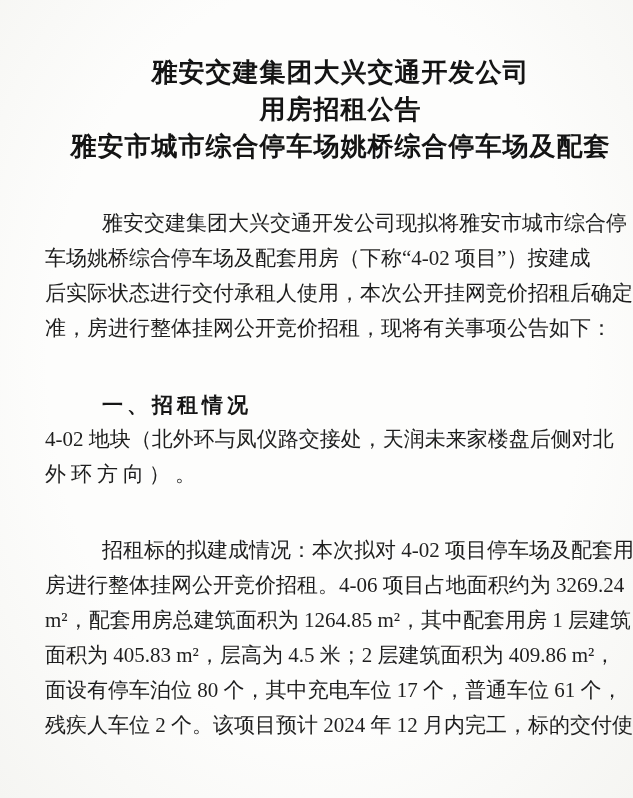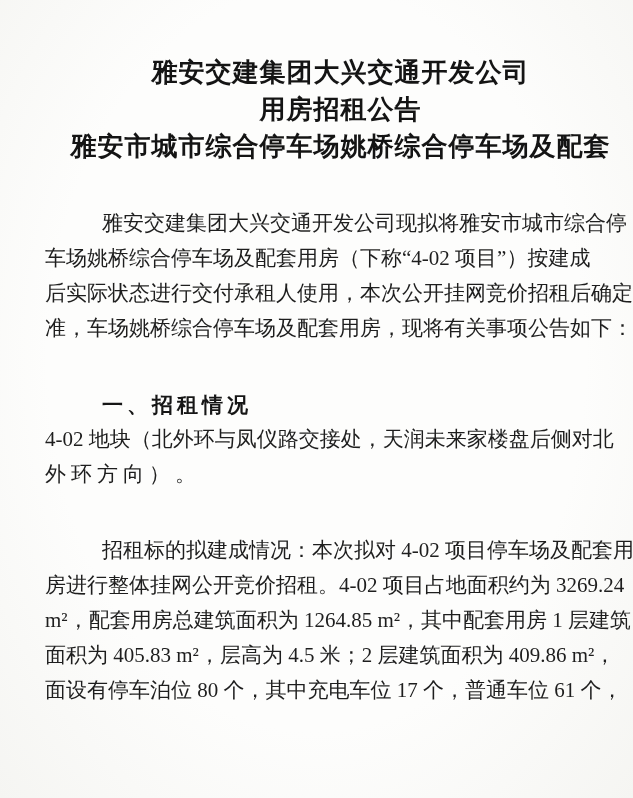--- a/index.html
+++ b/index.html
@@ -69,24 +69,25 @@
   <header class="title-block">
     <div class="title-line">雅安交建集团大兴交通开发公司</div>
     <div class="title-line">用房招租公告</div>
     <div class="title-line">雅安市城市综合停车场姚桥综合停车场及配套</div>
   </header>
 
   <main class="body-block">
     <div class="line indent">雅安交建集团大兴交通开发公司现拟将雅安市城市综合停</div>
     <div class="line">车场姚桥综合停车场及配套用房（下称“4-02 项目”）按建成</div>
     <div class="line">后实际状态进行交付承租人使用，本次公开挂网竞价招租后确定</div>
-    <div class="line">准，车场姚桥综合停车场及配套用房，现将有关事项公告如下：</div>
+    <div class="line">准，房进行整体挂网公开竞价招租，现将有关事项公告如下：</div>
     <div class="line heading indent short">一、招租情况</div>
     <div class="line">4-02 地块（北外环与凤仪路交接处，天润未来家楼盘后侧对北</div>
     <div class="line short">外环方向）。</div>
     <div class="line indent">招租标的拟建成情况：本次拟对 4-02 项目停车场及配套用</div>
-    <div class="line">房进行整体挂网公开竞价招租。4-02 项目占地面积约为 3269.24</div>
+    <div class="line">房进行整体挂网公开竞价招租。4-06 项目占地面积约为 3269.24</div>
     <div class="line">m²，配套用房总建筑面积为 1264.85 m²，其中配套用房 1 层建筑</div>
     <div class="line">面积为 405.83 m²，层高为 4.5 米；2 层建筑面积为 409.86 m²，</div>
     <div class="line">面设有停车泊位 80 个，其中充电车位 17 个，普通车位 61 个，</div>
+    <div class="line">残疾人车位 2 个。该项目预计 2024 年 12 月内完工，标的交付使</div>
   </main>
 
 </div>
 
 </body></html>

